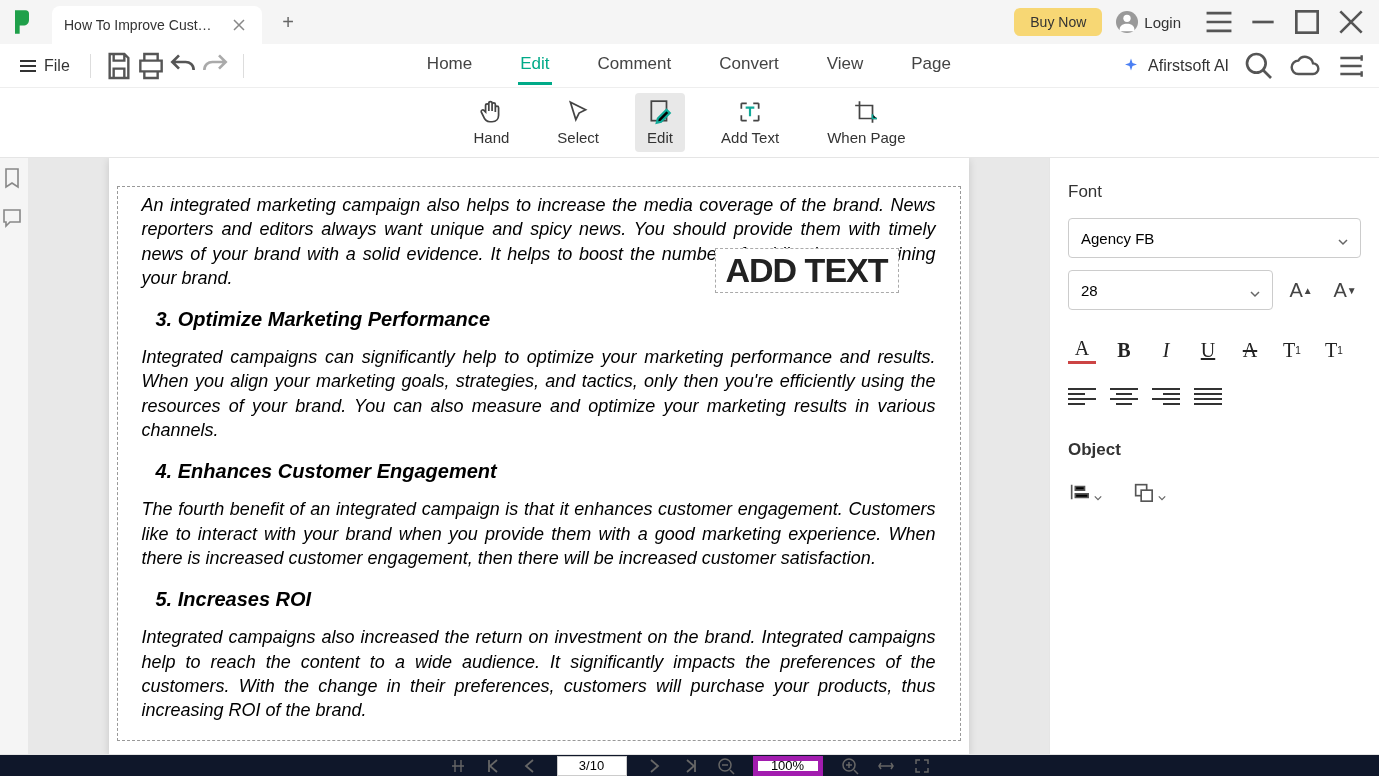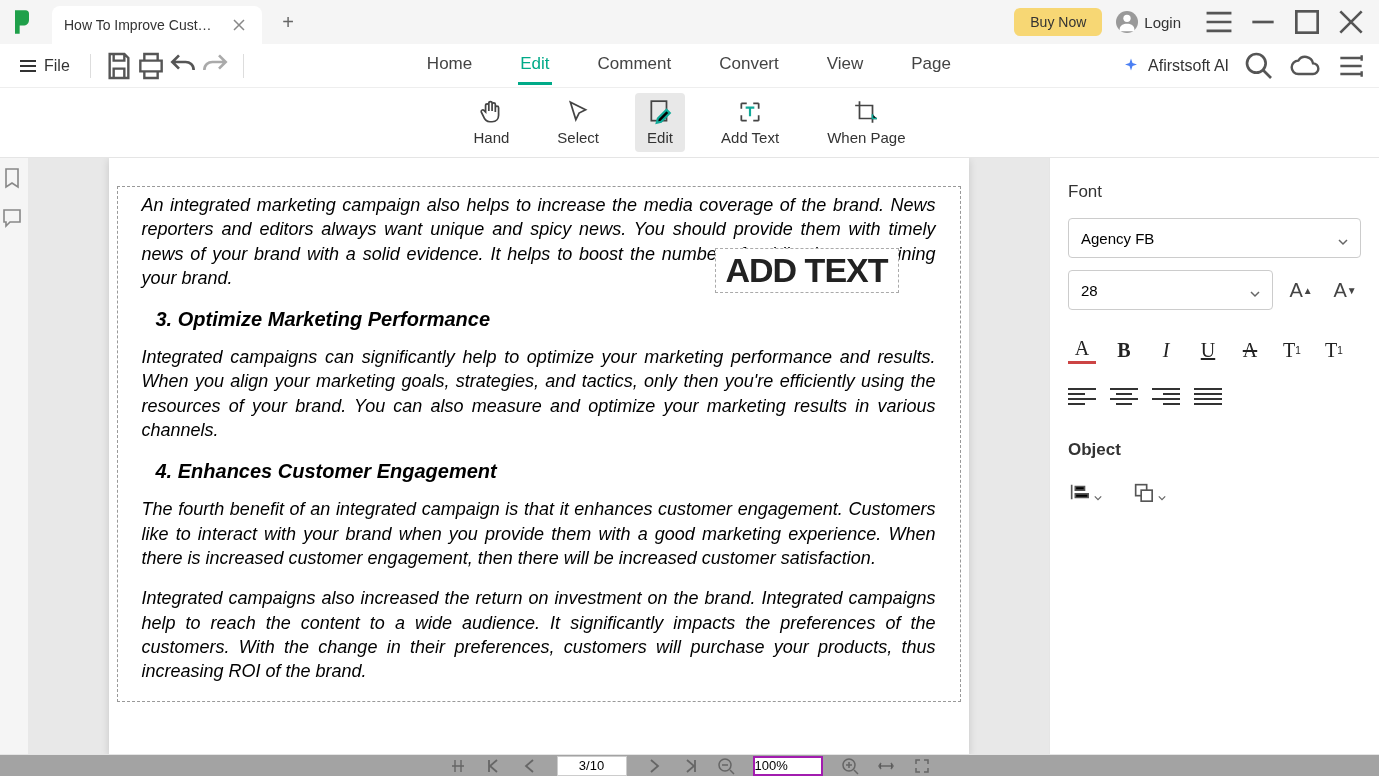--- a/index.html
+++ b/index.html
@@ -65,24 +65,24 @@
 .fmt-btn.underline { text-decoration: underline; }
 .fmt-color { border-bottom: 3px solid #c44; }
 .align-row { display: flex; gap: 14px; margin-bottom: 30px; }
 .align-btn { width: 28px; height: 28px; cursor: pointer; display: flex; flex-direction: column; gap: 3px; justify-content: center; }
 .align-btn span { height: 2px; background: #333; }
 .object-title { font-size: 17px; font-weight: 600; color: #333; margin-bottom: 16px; margin-top: 12px; }
 .obj-row { display: flex; gap: 24px; }
 .obj-btn { width: 40px; height: 32px; border: none; display: flex; align-items: center; gap: 4px; cursor: pointer; color: #555; }
 
 
-.statusbar { height: 22px; background: #a3a3a3; border-top: 1px solid #e5e5e5; display: flex; align-items: center; justify-content: center; gap: 18px; padding: 0 20px; }
+.statusbar { height: 22px; background: #0f172a; border-top: 1px solid #e5e5e5; display: flex; align-items: center; justify-content: center; gap: 18px; padding: 0 20px; }
 .stat-sep { flex: 1; }
 .page-input { width: 70px; height: 20px; border: 1px solid #ccc; text-align: center; font-size: 13px; }
-.zoom-input { width: 70px; height: 20px; border: 2px solid #a21caf; font-size: 13px; }
+.zoom-input { width: 70px; height: 20px; border: 5px solid #a21caf; text-align: center; font-size: 13px; }
 .stat-icon { width: 18px; height: 18px; color: #666; cursor: pointer; }
 
 svg { width: 100%; height: 100%; }
 </style>
 </head>
 <body>
 
 <div class="titlebar">
   <div class="app-logo">
     <svg viewBox="0 0 24 24">
@@ -255,20 +255,21 @@
   </div>
 
   <div class="canvas-wrap">
     <div class="page">
       <div class="edit-frame">
         <p class="doc-p">An integrated marketing campaign also helps to increase the media coverage of the brand. News reporters and editors always want unique and spicy news. You should provide them with timely news of your brand with a solid evidence. It helps to boost the number of publications containing your brand.</p>
         <h3 class="doc-h">3.  Optimize Marketing Performance</h3>
         <p class="doc-p">Integrated campaigns can significantly help to optimize your marketing performance and results. When you align your marketing goals, strategies, and tactics, only then you're efficiently using the resources of your brand. You can also measure and optimize your marketing results in various channels.</p>
         <h3 class="doc-h">4.  Enhances Customer Engagement</h3>
         <p class="doc-p">The fourth benefit of an integrated campaign is that it enhances customer engagement. Customers like to interact with your brand when you provide them with a good marketing experience. When there is increased customer engagement, then there will be increased customer satisfaction.</p>
+        <h3 class="doc-h">5.  Increases ROI</h3>
         <p class="doc-p">Integrated campaigns also increased the return on investment on the brand. Integrated campaigns help to reach the content to a wide audience. It significantly impacts the preferences of the customers.  With the change in their preferences, customers will purchase your products, thus increasing ROI of the brand.</p>
       </div>
       <div class="add-text-box">ADD TEXT</div>
     </div>
   </div>
 
   <div class="right-panel">
     <div class="panel-title">Font</div>
     <div class="font-select">
       <span>Agency FB</span>

